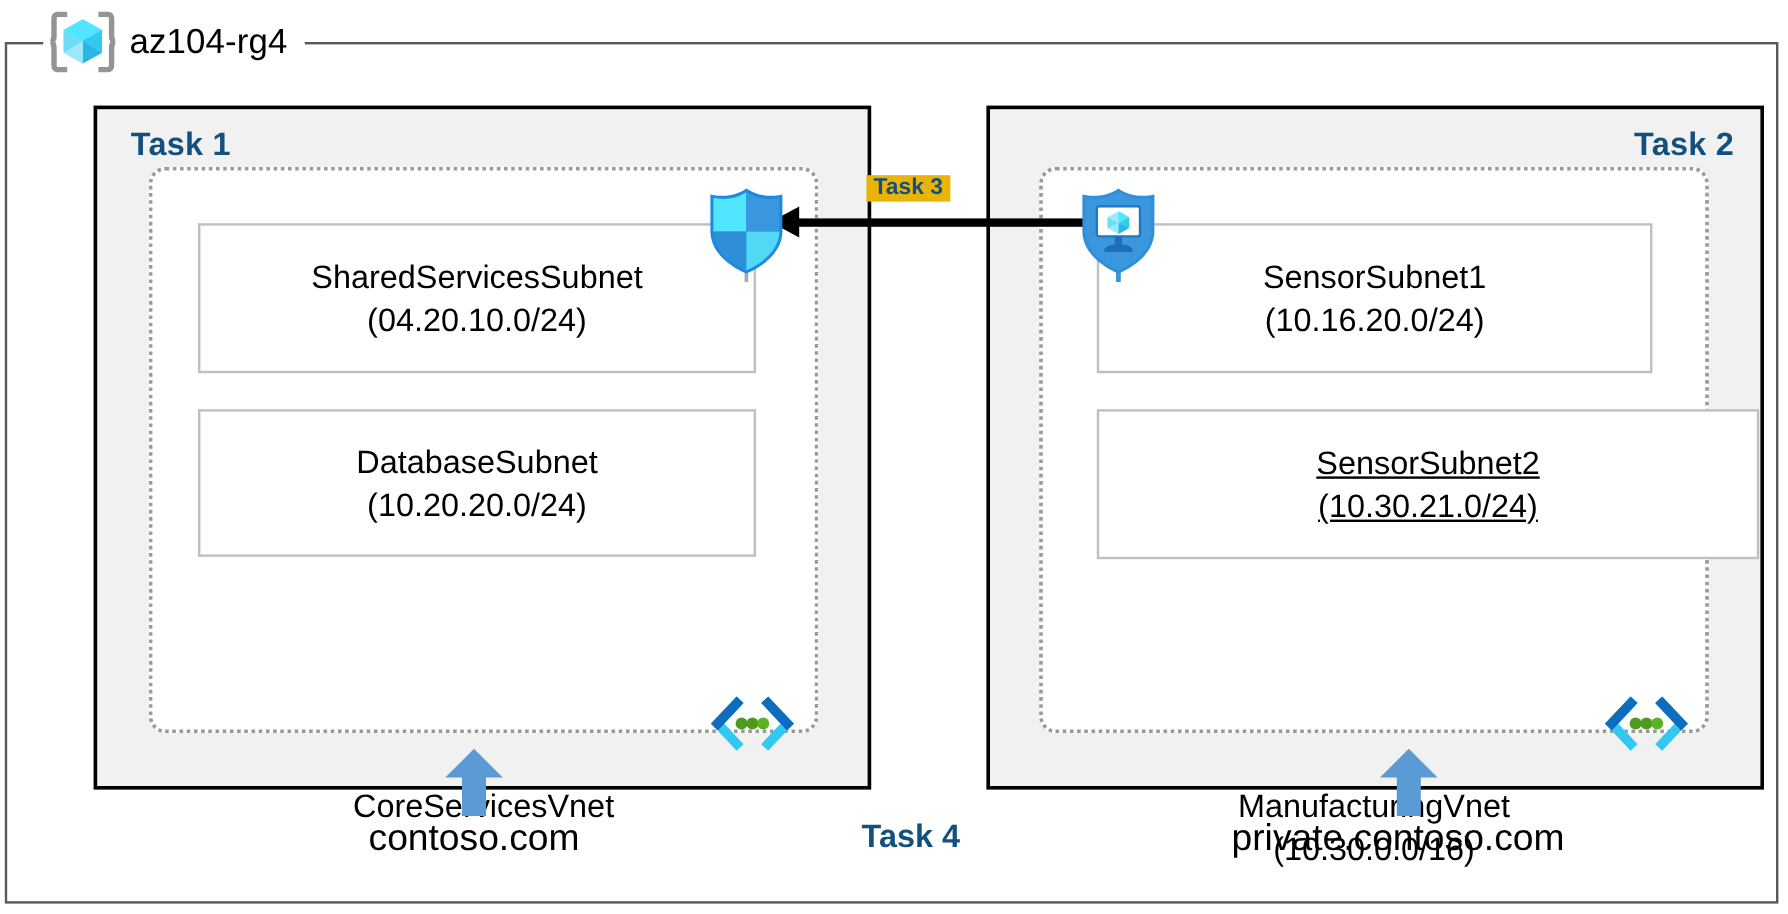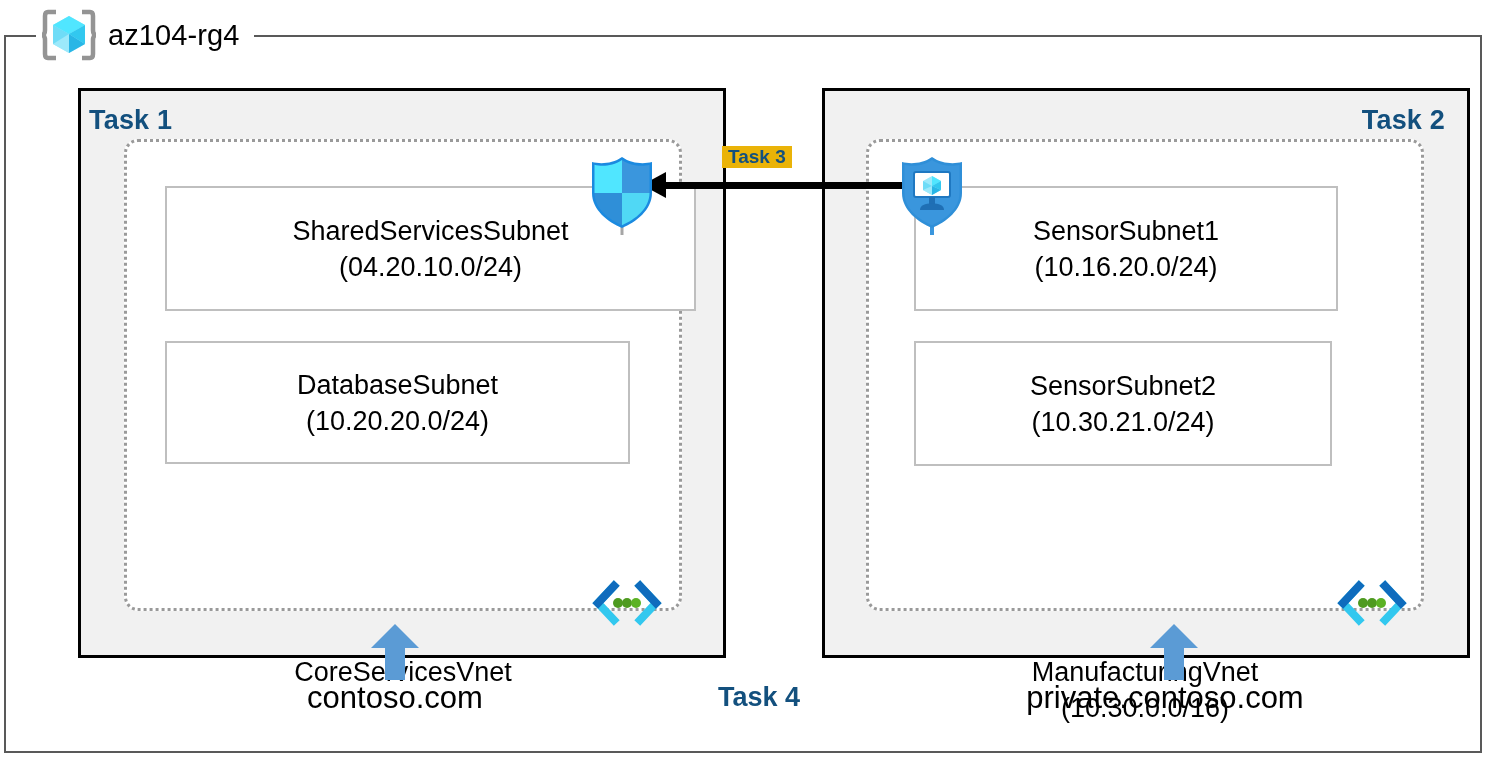--- a/index.html
+++ b/index.html
@@ -26,21 +26,21 @@
   
   .task-box{
     position:absolute;background:#f1f1f1;border:3px solid #000;box-sizing:border-box;
   }
   #task1-box{left:78px;top:88px;width:648px;height:570px;}
   #task2-box{left:822px;top:88px;width:648px;height:570px;}
   .task-label{
     position:absolute;top:14px;font-size:27px;font-weight:bold;color:#13507e;
     letter-spacing:.2px;white-space:nowrap;
   }
-  #task1-label{left:8px;}
+  #task1-label{left:28px;}
   #task2-label{right:22px;}
 
   
   .vnet{
     position:absolute;background:#ffffff;border:3px dotted #9a9a9a;border-radius:14px;
     box-sizing:border-box;
   }
   #vnet1{left:124px;top:139px;width:558px;height:472px;}
   #vnet2{left:866px;top:139px;width:558px;height:472px;}
   .vnet-label{
@@ -49,24 +49,24 @@
   }
   #vnet1-label{top:512px;}
   #vnet2-label{top:512px;}
 
   
   .subnet{
     position:absolute;border:2px solid #bfbfbf;background:#ffffff;box-sizing:border-box;
     display:flex;flex-direction:column;align-items:center;justify-content:center;
   }
   .subnet .ln{font-size:27px;line-height:36px;color:#000;white-space:nowrap;}
-  #subnet-shared{left:165px;top:186px;width:531px;height:125px;}
+  #subnet-shared{left:165px;top:186px;width:465px;height:125px;}
   #subnet-db{left:165px;top:341px;width:465px;height:123px;}
-  #subnet-s1{left:914px;top:186px;width:424px;height:125px;justify-content:center;}
-  #subnet-s2{left:914px;top:341px;width:418px;height:125px;}
+  #subnet-s1{left:914px;top:186px;width:463px;height:125px;justify-content:center;}
+  #subnet-s2{left:914px;top:341px;width:552px;height:125px;text-decoration:underline;}
 
   
   .svc-ep{position:absolute;width:70px;height:46px;}
   #svc-ep-1{left:592px;top:580px;}
   #svc-ep-2{left:1337px;top:580px;}
 
   
   .peer-line{
     position:absolute;left:660px;top:182px;width:258px;height:7px;background:#000;
   }

